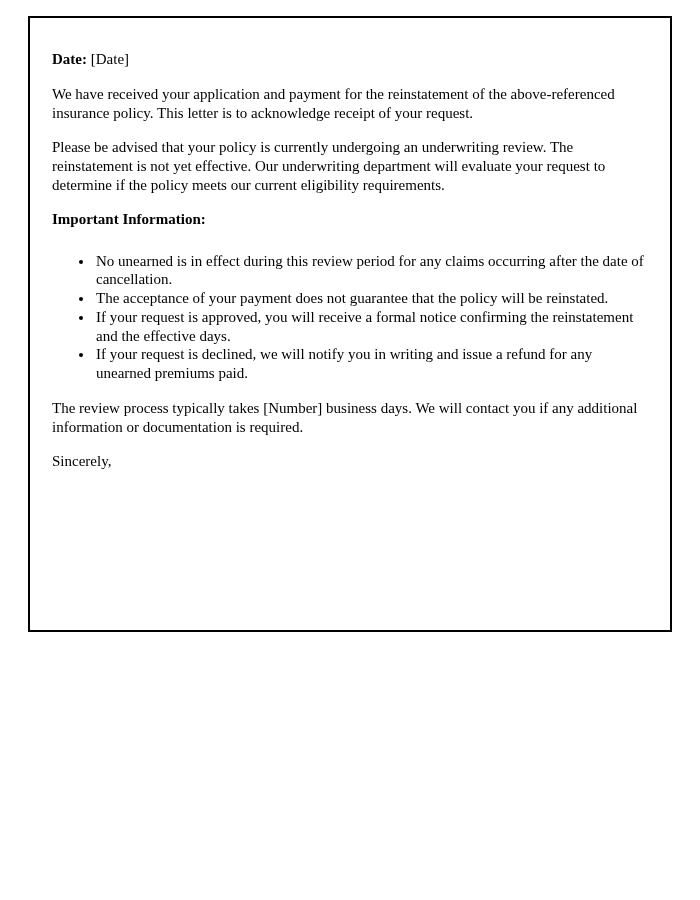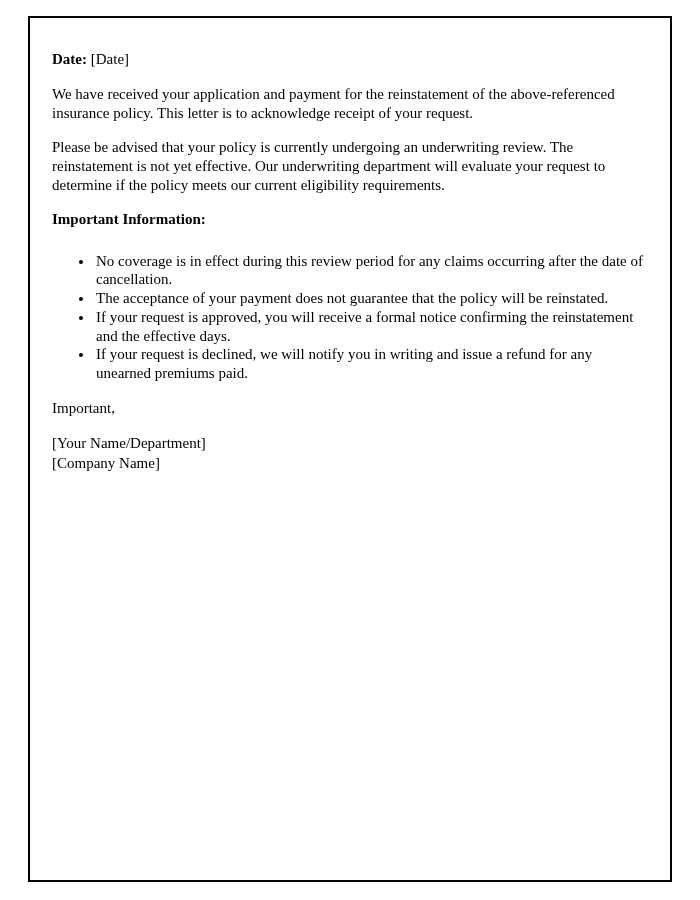--- a/index.html
+++ b/index.html
@@ -8,21 +8,21 @@
     height: 900px;
     background: #ffffff;
     font-family: "Liberation Serif", serif;
     color: #000000;
   }
   .page {
     position: absolute;
     left: 28px;
     top: 16px;
     width: 644px;
-    height: 866px;
+    height: 616px;
     border: 2px solid #000000;
     background: #ffffff;
     padding: 32px 22px 20px 22px;
     overflow: hidden;
   }
   .line, .para {
     font-size: 15px;
     line-height: 1.25;
   }
   .para { margin-bottom: 16px; }
@@ -58,28 +58,25 @@
 
 
 
   <p class="para">We have received your application and payment for the reinstatement of the above-referenced insurance policy. This letter is to acknowledge receipt of your request.</p>
 
   <p class="para">Please be advised that your policy is currently undergoing an underwriting review. The reinstatement is not yet effective. Our underwriting department will evaluate your request to determine if the policy meets our current eligibility requirements.</p>
 
   <p class="heading">Important Information:</p>
 
   <ul class="bullets">
-    <li>No coverage is in effect during this review period for any claims occurring after the date of cancellation.</li>
+    <li>No unearned is in effect during this review period for any claims occurring after the date of cancellation.</li>
     <li>The acceptance of your payment does not guarantee that the policy will be reinstated.</li>
     <li>If your request is approved, you will receive a formal notice confirming the reinstatement and the effective days.</li>
     <li>If your request is declined, we will notify you in writing and issue a refund for any unearned premiums paid.</li>
   </ul>
 
+  <p class="para">The review process typically takes [Number] business days. We will contact you if any additional information or documentation is required.</p>
 
 
-  <p class="para">Important,</p>
+  <p class="para">Sincerely,</p>
 
-  <div class="sig">
-    <p class="line">[Your Name/Department]</p>
-    <p class="line">[Company Name]</p>
-  </div>
 
 </div>
 
 </body></html>

